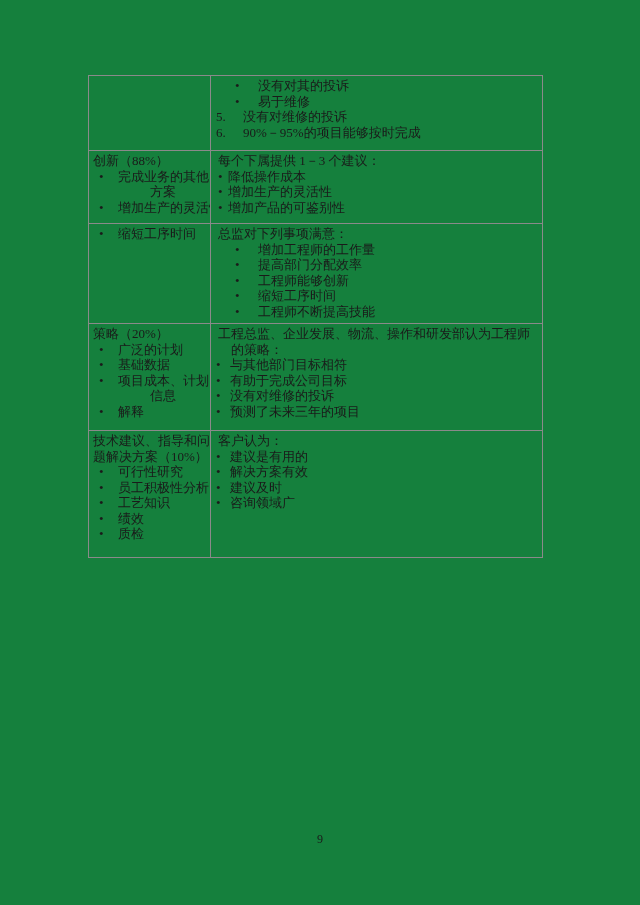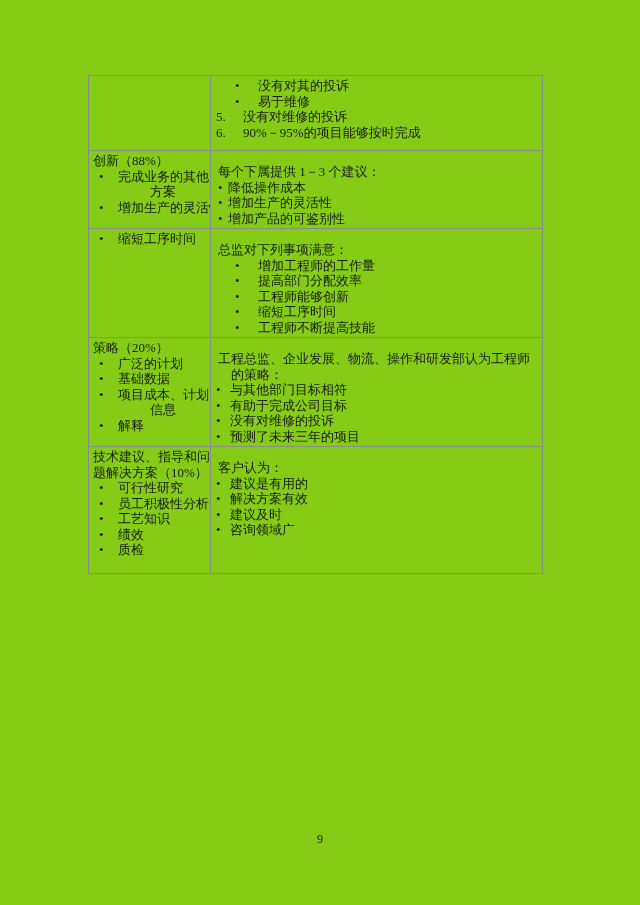--- a/index.html
+++ b/index.html
@@ -6,21 +6,21 @@
   body {
     width: 640px; height: 905px;
     background: #ffffff;
     font-family: "Liberation Serif", "DejaVu Serif", serif;
     color: #1a1a1a;
     position: relative;
     overflow: hidden;
   }
   .page {
     position: absolute; inset: 0;
-    background: #84cc16;
+    background: #15803d;
   }
   table.review {
     position: absolute;
     left: 88px; top: 75px;
     width: 454px;
     border-collapse: collapse;
     table-layout: fixed;
   }
   table.review td {
     border: 1px solid #8a8a8a;
@@ -39,21 +39,21 @@
   tr.r5 td { height: 122px; }
 
   .ln { white-space: nowrap; }
 
   
   .lb { position: relative; padding-left: 25px; }
   .lb::before { content: "\2022"; position: absolute; left: 6px; top: 0; }
   .lb-cont { padding-left: 25px; text-align: center; }
 
   
-  .intro { padding-left: 3px; margin-top: 11px; }
+  .intro { padding-left: 3px; }
   .intro-cont { padding-left: 16px; }
 
   
   .rb-deep { position: relative; padding-left: 43px; }
   .rb-deep::before { content: "\2022"; position: absolute; left: 20px; top: 0; }
   .rb-tight { position: relative; padding-left: 13px; }
   .rb-tight::before { content: "\2022"; position: absolute; left: 3px; top: 0; }
   .rb-med { position: relative; padding-left: 15px; }
   .rb-med::before { content: "\2022"; position: absolute; left: 1px; top: 0; }
 

